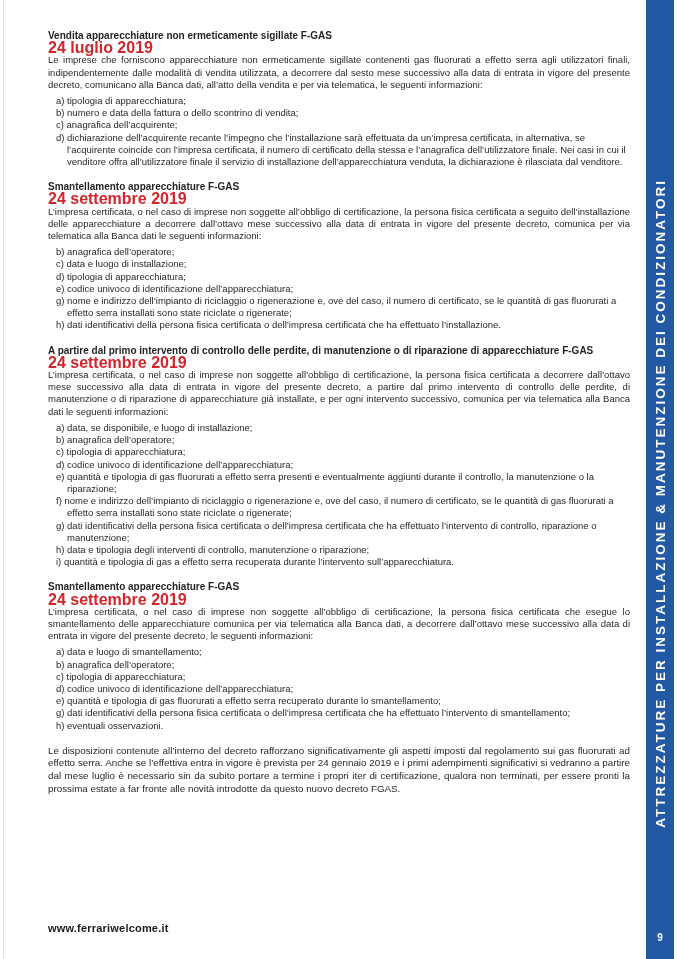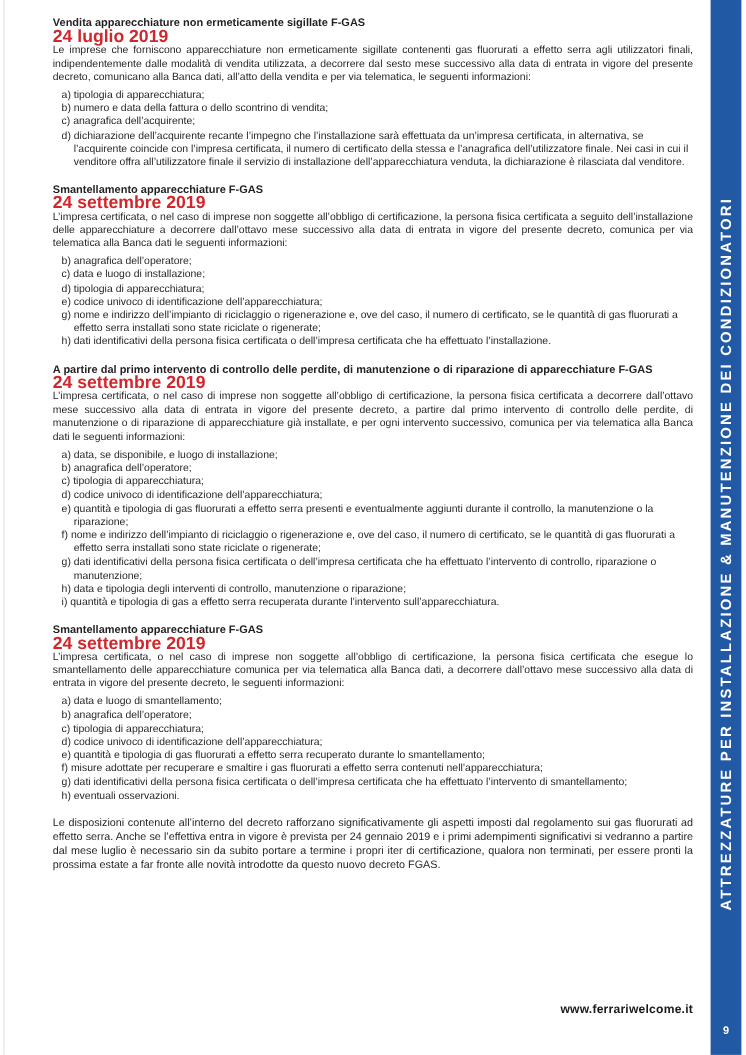--- a/index.html
+++ b/index.html
@@ -16,21 +16,21 @@
     width: 678px; height: 959px;
     background: #ffffff;
     overflow: hidden;
   }
   .page-edge-line {
     position: absolute; left: 3px; top: 0; bottom: 0;
     width: 1px; background: #e4e4e4;
   }
   .content {
     position: absolute;
-    left: 48px; top: 16px; width: 582px;
+    left: 48px; top: 30px; width: 582px;
   }
   .doc-section { margin: 0 0 13px 0; }
   .sec-title {
     margin: 0;
     font-size: 10px; font-weight: bold;
     line-height: 12.2px;
     color: var(--text, #231f20);
   }
   .sec-date {
     margin: 0;
@@ -56,22 +56,22 @@
     text-align: left;
   }
   .closing {
     margin: 11px 0 0 0;
     font-size: 9.8px; font-weight: normal;
     line-height: 12.6px;
     text-align: justify;
   }
   .footer {
     position: absolute;
-    left: 48px; width: 582px; bottom: 33px;
-    text-align: right;
+    left: 48px; width: 582px; bottom: 23px;
+    text-align: left;
   }
   .footer-url {
     font-size: 11px; font-weight: bold;
     letter-spacing: 0.2px;
     color: #1a1a1a;
   }
   .sidebar {
     position: absolute;
     top: 0; right: 4px;
     width: 28px; height: 100%;
@@ -153,21 +153,20 @@
   <section class="doc-section">
     <h3 class="sec-title">Smantellamento apparecchiature F-GAS</h3>
     <p class="sec-date">24 settembre 2019</p>
     <p class="sec-para">L’impresa certificata, o nel caso di imprese non soggette all’obbligo di certificazione, la persona fisica certificata che esegue lo smantellamento delle apparecchiature comunica per via telematica alla Banca dati, a decorrere dall’ottavo mese successivo alla data di entrata in vigore del presente decreto, le seguenti informazioni:</p>
     <ul class="sec-list">
             <li>a) data e luogo di smantellamento;</li>
             <li>b) anagrafica dell’operatore;</li>
             <li>c) tipologia di apparecchiatura;</li>
             <li>d) codice univoco di identificazione dell’apparecchiatura;</li>
             <li>e) quantità e tipologia di gas fluorurati a effetto serra recuperato durante lo smantellamento;</li>
-            <li>f) misure adottate per recuperare e smaltire i gas fluorurati a effetto serra contenuti nell’apparecchiatura;</li>
             <li>g) dati identificativi della persona fisica certificata o dell’impresa certificata che ha effettuato l’intervento di smantellamento;</li>
             <li>h) eventuali osservazioni.</li>
           </ul>
   </section>
 </div>
     <p class="closing">Le disposizioni contenute all’interno del decreto rafforzano significativamente gli aspetti imposti dal regolamento sui gas fluorurati ad effetto serra. Anche se l’effettiva entra in vigore è prevista per 24 gennaio 2019 e i primi adempimenti significativi si vedranno a partire dal mese luglio è necessario sin da subito portare a termine i propri iter di certificazione, qualora non terminati, per essere pronti la prossima estate a far fronte alle novità introdotte da questo nuovo decreto FGAS.</p>
   </div>
 
   <div class="footer">
     <span class="footer-url">www.ferrariwelcome.it</span>

